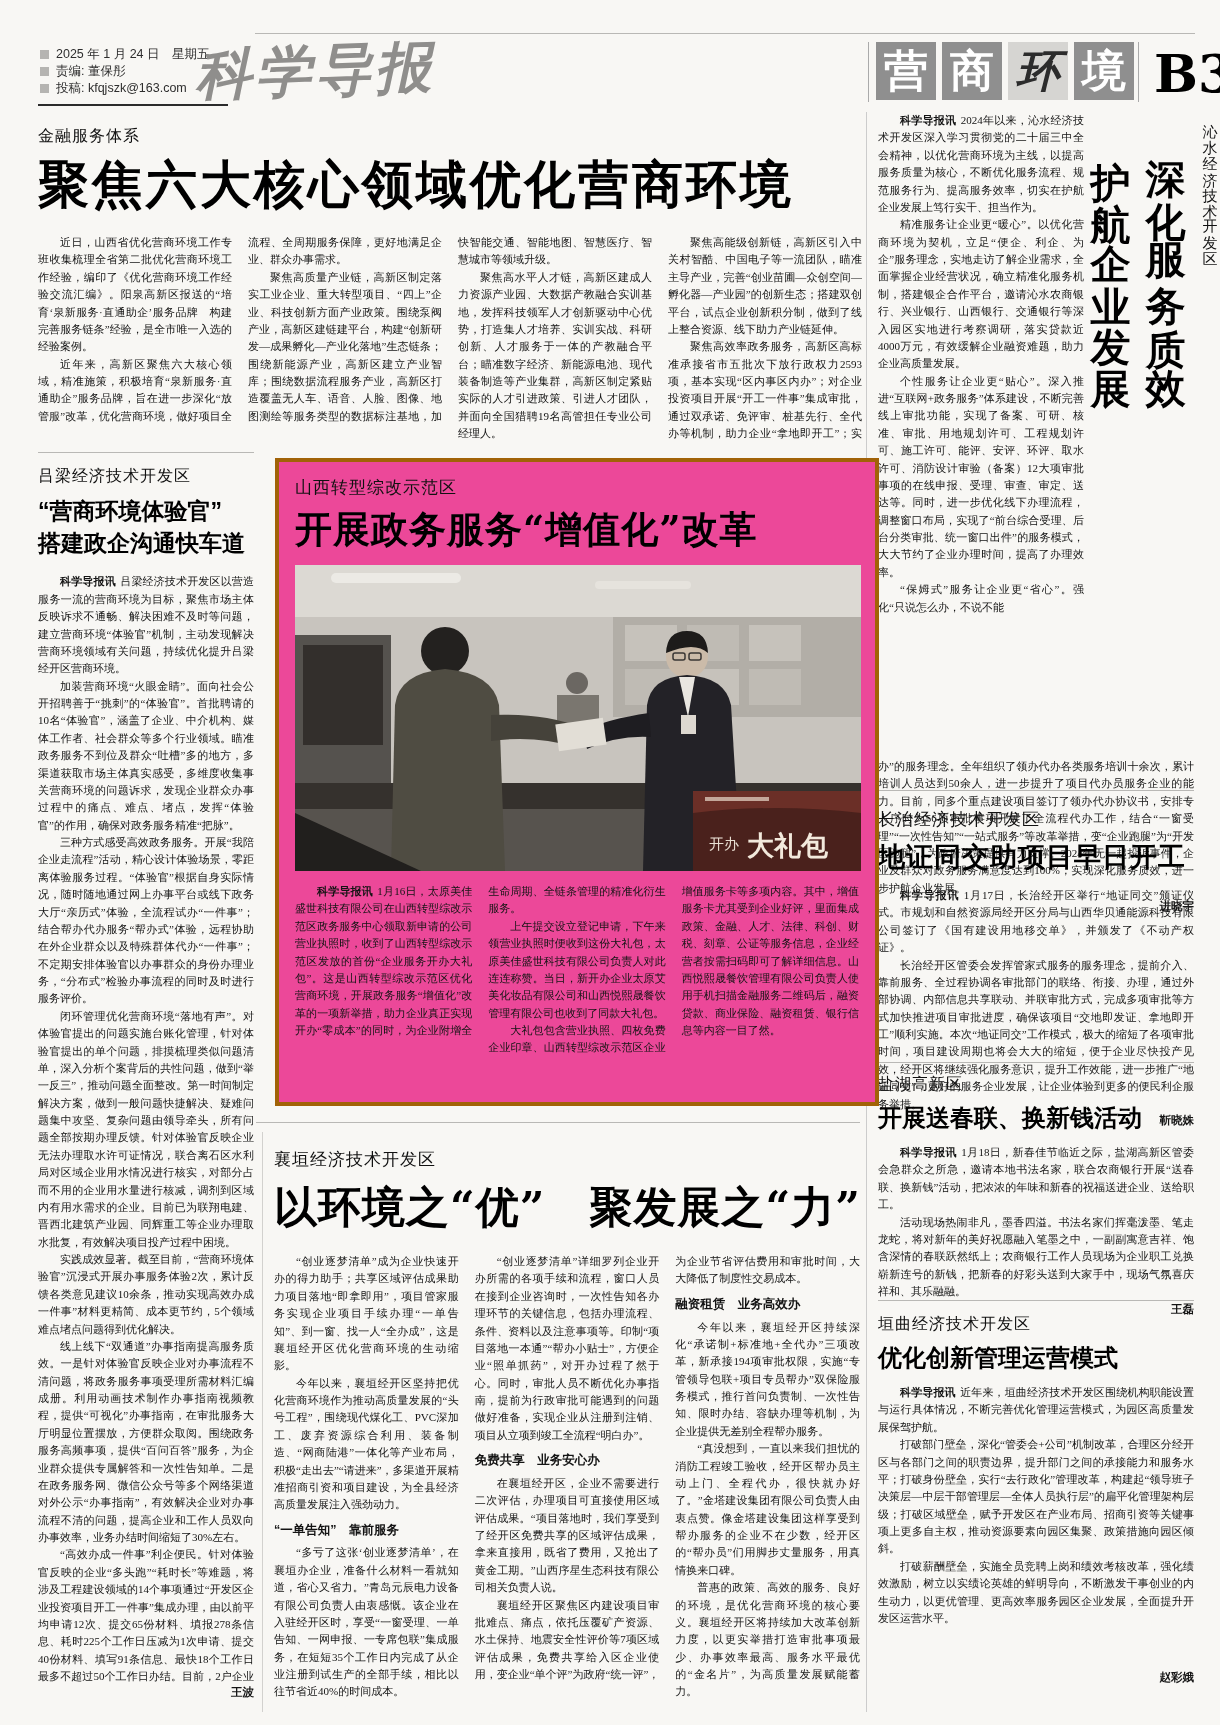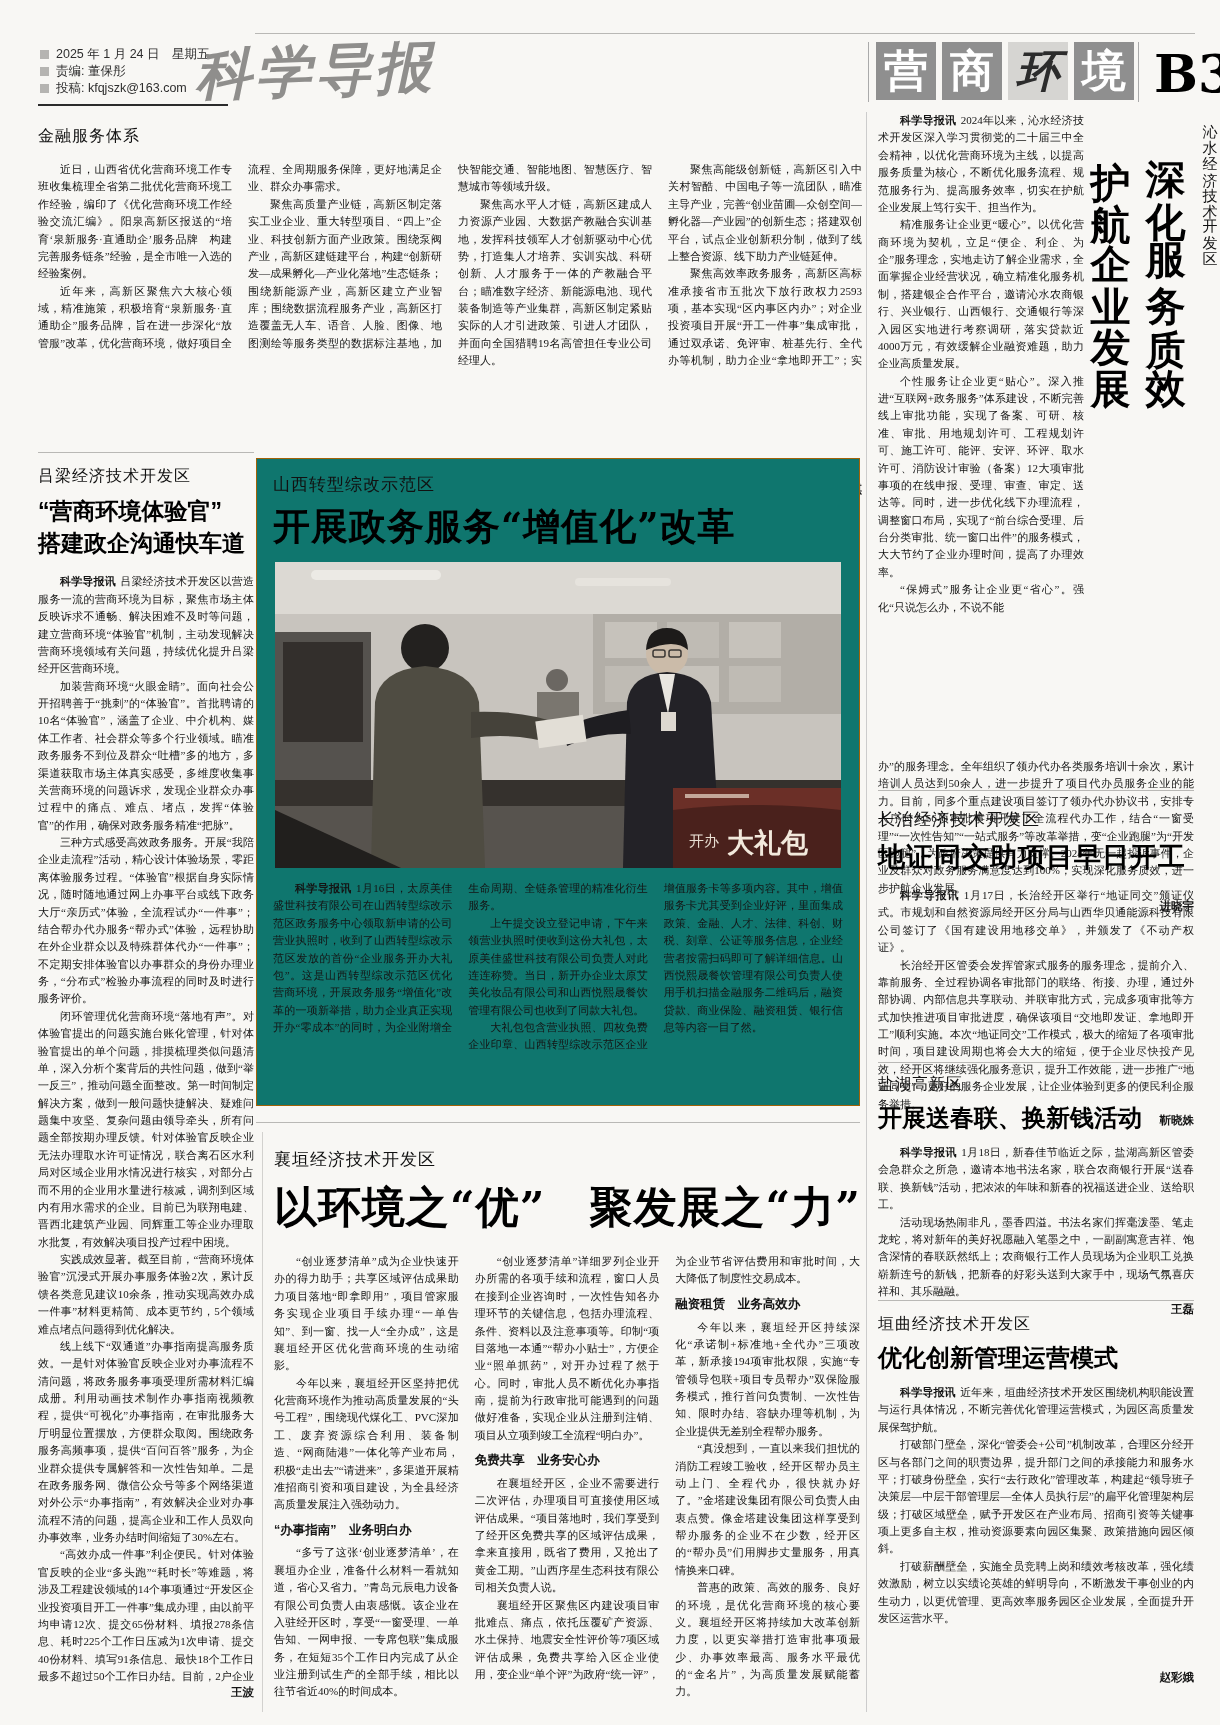--- a/index.html
+++ b/index.html
@@ -26,21 +26,21 @@
   .lead{font-family:"Liberation Sans","DejaVu Sans",sans-serif;margin-right:.4em;}
   .byline{font-weight:bold;text-align:right;font-size:11.5px;font-family:"Liberation Sans","DejaVu Sans",sans-serif;}
   .cols4{column-count:4;column-gap:16px;column-fill:auto;overflow:hidden;}
   .cols3{column-count:3;column-gap:16px;column-fill:auto;overflow:hidden;}
   .subhead{font-family:"Liberation Sans","DejaVu Sans",sans-serif;font-weight:bold;font-size:12.5px;margin:7px 0 4px 0;text-indent:0;}
   
   .vert-wrap{writing-mode:vertical-rl;height:640px;}
   .vert-kicker{font-family:"Liberation Sans","DejaVu Sans",sans-serif;font-size:15px;letter-spacing:16px;color:#111;padding-left:6px;}
   .vert-line{font-family:"DejaVu Serif","Liberation Serif",serif;font-weight:bold;font-size:40px;letter-spacing:42px;color:#000;padding-top:16px;}
   
-  .boxed{border:1px solid #a16207;background:#0f766e;}
+  .boxed{border:4px solid #a16207;background:#ec4899;margin-left:19px;}
 </style>
 </head>
 <body>
 
 <div id="page">
 
   <div class="abs" style="left:40px;top:46px;width:180px;">
     <div class="hdr-row">
         <span class="bullet"></span>
         <span>2025 年 1 月 24 日　星期五</span>
@@ -63,20 +63,21 @@
     <span class="bchar">营</span>
     <span class="bchar">商</span>
     <span class="bchar calli">环</span>
     <span class="bchar">境</span>
   </div>
   <div class="abs vline" style="left:1138px;top:42px;height:60px;"></div>
   <div class="abs pageno" style="left:1144px;top:48px;">B3</div>
 
   <div class="abs" style="left:38px;top:126px;width:824px;">
     <div class="kicker">金融服务体系</div>
+    <div class="head-sans" style="font-size:51px;letter-spacing:3px;margin-top:4px;white-space:nowrap;">聚焦六大核心领域优化营商环境</div>
     <div class="bodytext cols4" style="margin-top:14px;height:222px;position:relative;">
       <p>近日，山西省优化营商环境工作专班收集梳理全省第二批优化营商环境工作经验，编印了《优化营商环境工作经验交流汇编》。阳泉高新区报送的“培育‘泉新服务·直通助企’服务品牌　构建完善服务链条”经验，是全市唯一入选的经验案例。</p>
       <p>近年来，高新区聚焦六大核心领域，精准施策，积极培育“泉新服务·直通助企”服务品牌，旨在进一步深化“放管服”改革，优化营商环境，做好项目全流程、全周期服务保障，更好地满足企业、群众办事需求。</p>
       <p>聚焦高质量产业链，高新区制定落实工业企业、重大转型项目、“四上”企业、科技创新方面产业政策。围绕泵阀产业，高新区建链建平台，构建“创新研发—成果孵化—产业化落地”生态链条；围绕新能源产业，高新区建立产业智库；围绕数据流程服务产业，高新区打造覆盖无人车、语音、人脸、图像、地图测绘等服务类型的数据标注基地，加快智能交通、智能地图、智慧医疗、智慧城市等领域升级。</p>
       <p>聚焦高水平人才链，高新区建成人力资源产业园、大数据产教融合实训基地，发挥科技领军人才创新驱动中心优势，打造集人才培养、实训实战、科研创新、人才服务于一体的产教融合平台；瞄准数字经济、新能源电池、现代装备制造等产业集群，高新区制定紧贴实际的人才引进政策、引进人才团队，并面向全国猎聘19名高管担任专业公司经理人。</p>
       <p>聚焦高能级创新链，高新区引入中关村智酷、中国电子等一流团队，瞄准主导产业，完善“创业苗圃—众创空间—孵化器—产业园”的创新生态；搭建双创平台，试点企业创新积分制，做到了线上整合资源、线下助力产业链延伸。</p>
       <p>聚焦高效率政务服务，高新区高标准承接省市五批次下放行政权力2593项，基本实现“区内事区内办”；对企业投资项目开展“开工一件事”集成审批，通过双承诺、免评审、桩基先行、全代办等机制，助力企业“拿地即开工”；实行“证照联办”，建设“5分钟政务服务圈”，积蓄“高效办成”新动能。</p>
 
     </div>
     <div class="byline abs" style="right:0;top:356px;background:#f8f7f4;padding-left:10px;">吴珊　刘梦琪</div>
@@ -212,21 +213,21 @@
   </div>
 
   <div class="abs thinline" style="left:256px;top:1122px;width:604px;"></div>
   <div class="abs vline" style="left:262px;top:1132px;height:580px;background:#d2d1ce;"></div>
   <div class="abs" style="left:274px;top:1148px;width:586px;">
     <div class="kicker" style="font-size:17px;">襄垣经济技术开发区</div>
     <div class="head-serif" style="font-size:43px;letter-spacing:1px;margin-top:8px;white-space:nowrap;">以环境之“优”　聚发展之“力”</div>
     <div class="bodytext cols3" style="margin-top:16px;height:452px;">
       <p>“创业逐梦清单”成为企业快速开办的得力助手；共享区域评估成果助力项目落地“即拿即用”，项目管家服务实现企业项目手续办理“一单告知”、到一窗、找一人“全办成”，这是襄垣经开区优化营商环境的生动缩影。</p>
       <p>今年以来，襄垣经开区坚持把优化营商环境作为推动高质量发展的“头号工程”，围绕现代煤化工、PVC深加工、废弃资源综合利用、装备制造、“网商陆港”一体化等产业布局，积极“走出去”“请进来”，多渠道开展精准招商引资和项目建设，为全县经济高质量发展注入强劲动力。</p>
-      <h4 class="subhead">“办事指南”　业务明白办</h4>
+      <h4 class="subhead">“一单告知”　靠前服务</h4>
       <p>“多亏了这张‘创业逐梦清单’，在襄垣办企业，准备什么材料一看就知道，省心又省力。”青岛元辰电力设备有限公司负责人由衷感慨。该企业在入驻经开区时，享受“一窗受理、一单告知、一网申报、一专席包联”集成服务，在短短35个工作日内完成了从企业注册到试生产的全部手续，相比以往节省近40%的时间成本。</p>
       <p>“创业逐梦清单”详细罗列企业开办所需的各项手续和流程，窗口人员在接到企业咨询时，一次性告知各办理环节的关键信息，包括办理流程、条件、资料以及注意事项等。印制“项目落地一本通”“帮办小贴士”，方便企业“照单抓药”，对开办过程了然于心。同时，审批人员不断优化办事指南，提前为行政审批可能遇到的问题做好准备，实现企业从注册到注销、项目从立项到竣工全流程“明白办”。</p>
       <h4 class="subhead">免费共享　业务安心办</h4>
       <p>在襄垣经开区，企业不需要进行二次评估，办理项目可直接使用区域评估成果。“项目落地时，我们享受到了经开区免费共享的区域评估成果，拿来直接用，既省了费用，又抢出了黄金工期。”山西序星生态科技有限公司相关负责人说。</p>
       <p>襄垣经开区聚焦区内建设项目审批难点、痛点，依托压覆矿产资源、水土保持、地震安全性评价等7项区域评估成果，免费共享给入区企业使用，变企业“单个评”为政府“统一评”，为企业节省评估费用和审批时间，大大降低了制度性交易成本。</p>
       <h4 class="subhead">融资租赁　业务高效办</h4>
       <p>今年以来，襄垣经开区持续深化“承诺制+标准地+全代办”三项改革，新承接194项审批权限，实施“专管领导包联+项目专员帮办”双保险服务模式，推行首问负责制、一次性告知、限时办结、容缺办理等机制，为企业提供无差别全程帮办服务。</p>
       <p>“真没想到，一直以来我们担忧的消防工程竣工验收，经开区帮办员主动上门、全程代办，很快就办好了。”金塔建设集团有限公司负责人由衷点赞。像金塔建设集团这样享受到帮办服务的企业不在少数，经开区的“帮办员”们用脚步丈量服务，用真情换来口碑。</p>
       <p>普惠的政策、高效的服务、良好的环境，是优化营商环境的核心要义。襄垣经开区将持续加大改革创新力度，以更实举措打造审批事项最少、办事效率最高、服务水平最优的“金名片”，为高质量发展赋能蓄力。</p>
 

